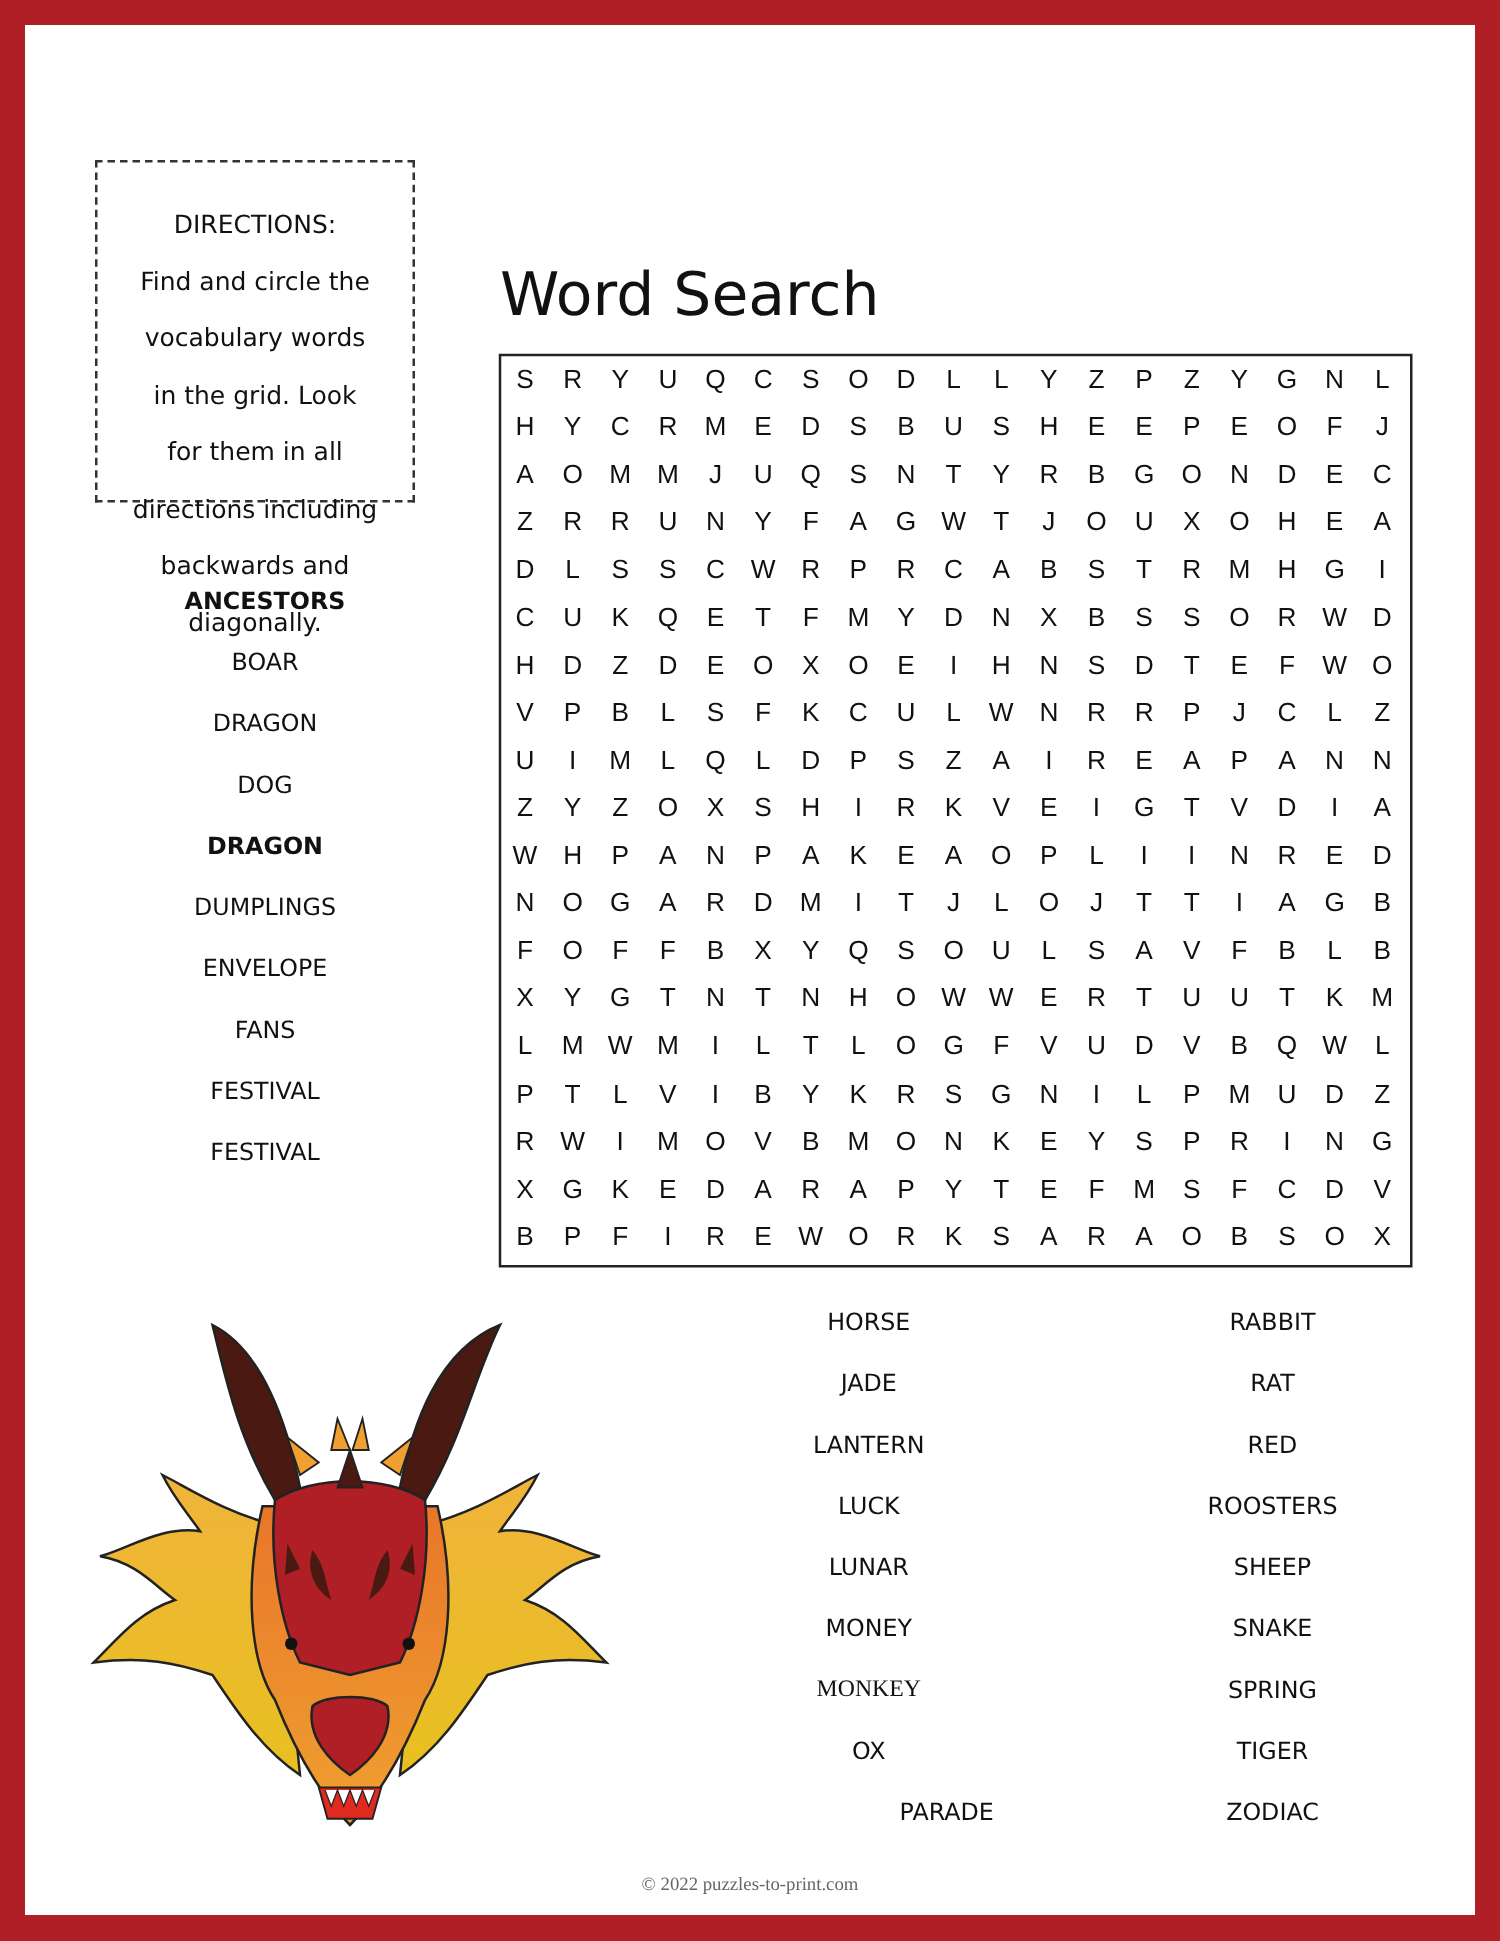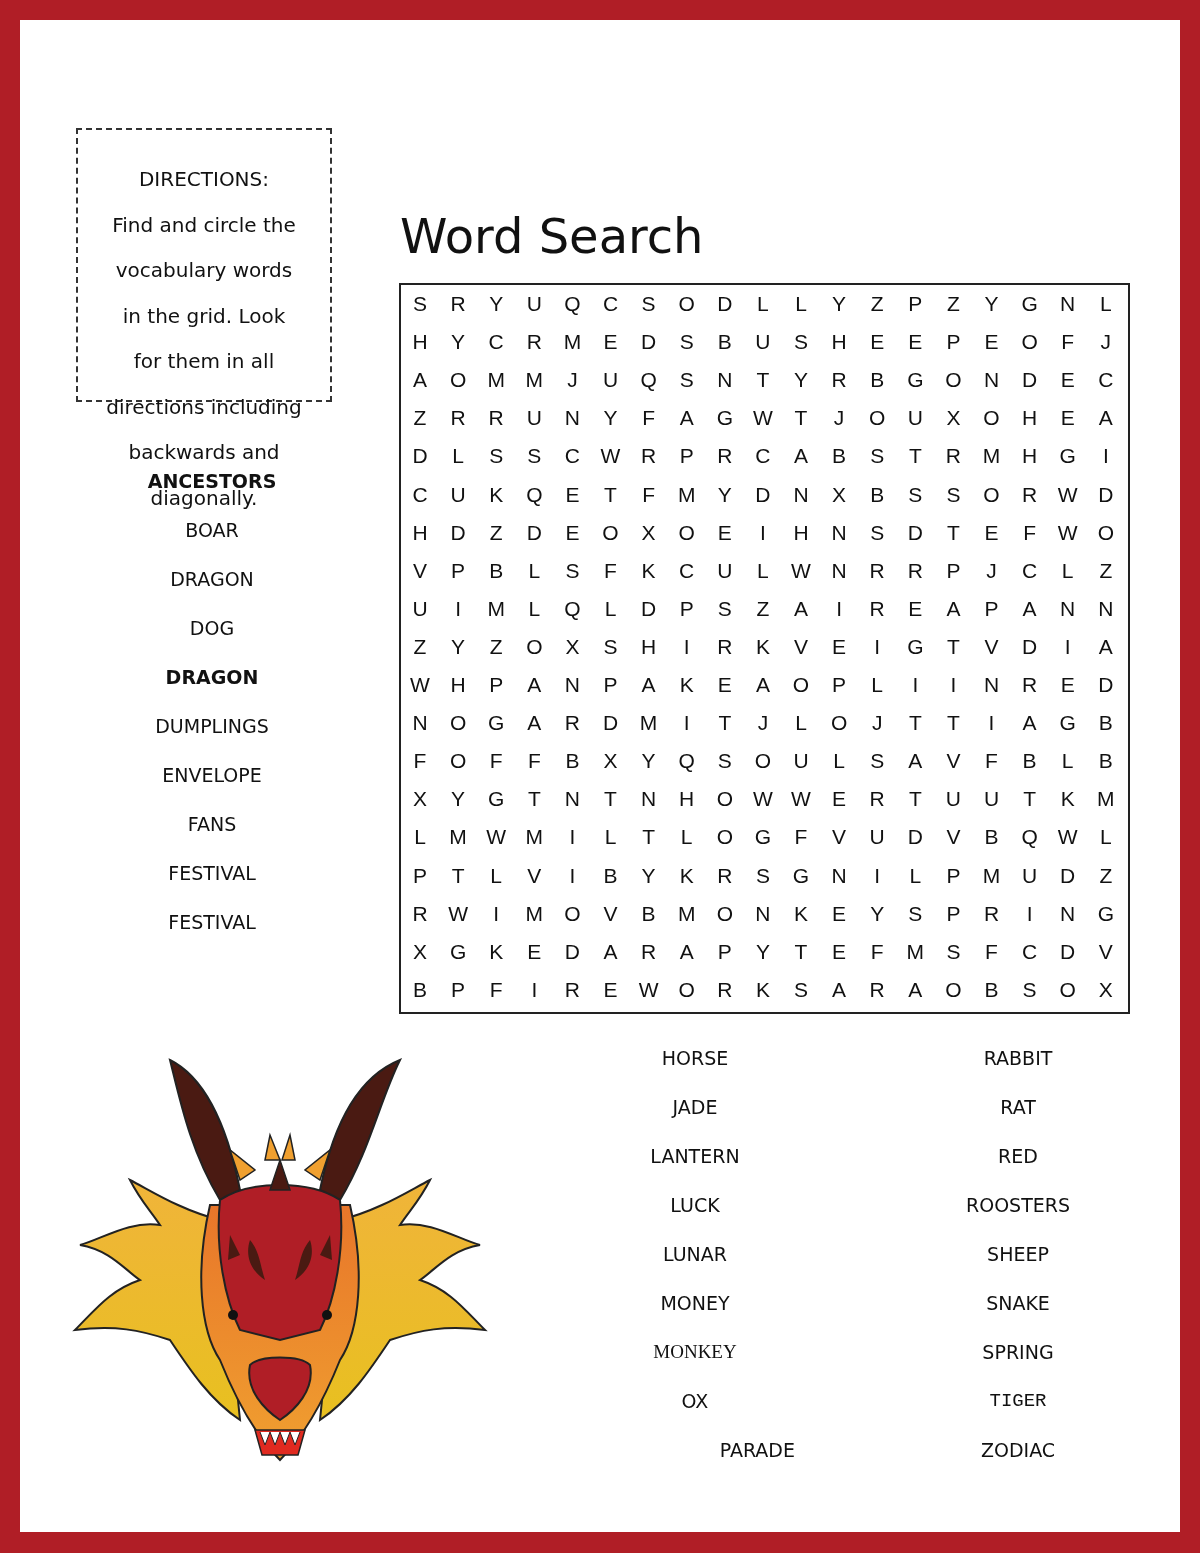--- a/index.html
+++ b/index.html
@@ -497,21 +497,21 @@
       <div class="w" style="top: 392px; text-align: right;">PARADE</div>
     </div>
   <div class="wordlist" style="left:898px;top:1027px;width:200px;" id="wl-right">
       <div class="w" style="top: 0px;">RABBIT</div>
       <div class="w" style="top: 49px;">RAT</div>
       <div class="w" style="top: 98px;">RED</div>
       <div class="w" style="top: 147px;">ROOSTERS</div>
       <div class="w" style="top: 196px;">SHEEP</div>
       <div class="w" style="top: 245px;">SNAKE</div>
       <div class="w" style="top: 294px;">SPRING</div>
-      <div class="w" style="top: 343px; font-family: Liberation Mono, monospace;">TIGER</div>
+      <div class="w" style="top: 343px;">TIGER</div>
       <div class="w" style="top: 392px;">ZODIAC</div>
     </div>
 
   <svg class="dragon" viewBox="0 0 420 450">
     <defs>
       <linearGradient id="mane" x1="0" y1="0" x2="0" y2="1">
         <stop offset="0" stop-color="#F0B43A"></stop>
           <stop offset="1" stop-color="#E8C020"></stop>
       </linearGradient>
       <linearGradient id="face" x1="0" y1="0" x2="0" y2="1">
@@ -541,13 +541,14 @@
     <path d="M260 195 L250 215 L262 220 Z" fill="#4A1A12"></path>
     <circle cx="163" cy="275" r="5" fill="#111"></circle>
     <circle cx="257" cy="275" r="5" fill="#111"></circle>
 
     <path d="M180 325 C190 315 230 315 240 325 C245 350 225 370 210 380 C195 370 175 350 180 325 Z" fill="#B01E26" stroke="#222" stroke-width="2"></path>
 
     <path d="M185 390 L235 390 L228 415 L192 415 Z" fill="#E02A20" stroke="#222" stroke-width="1.5"></path>
     <path d="M190 392 L195 405 L200 392 L205 405 L210 392 L215 405 L220 392 L225 405 L230 392" fill="#fff" stroke="#222" stroke-width="1"></path>
   </svg>
 
+  <div class="footer">© 2022 puzzles-to-print.com</div>
 </div>
 
 </body></html>

